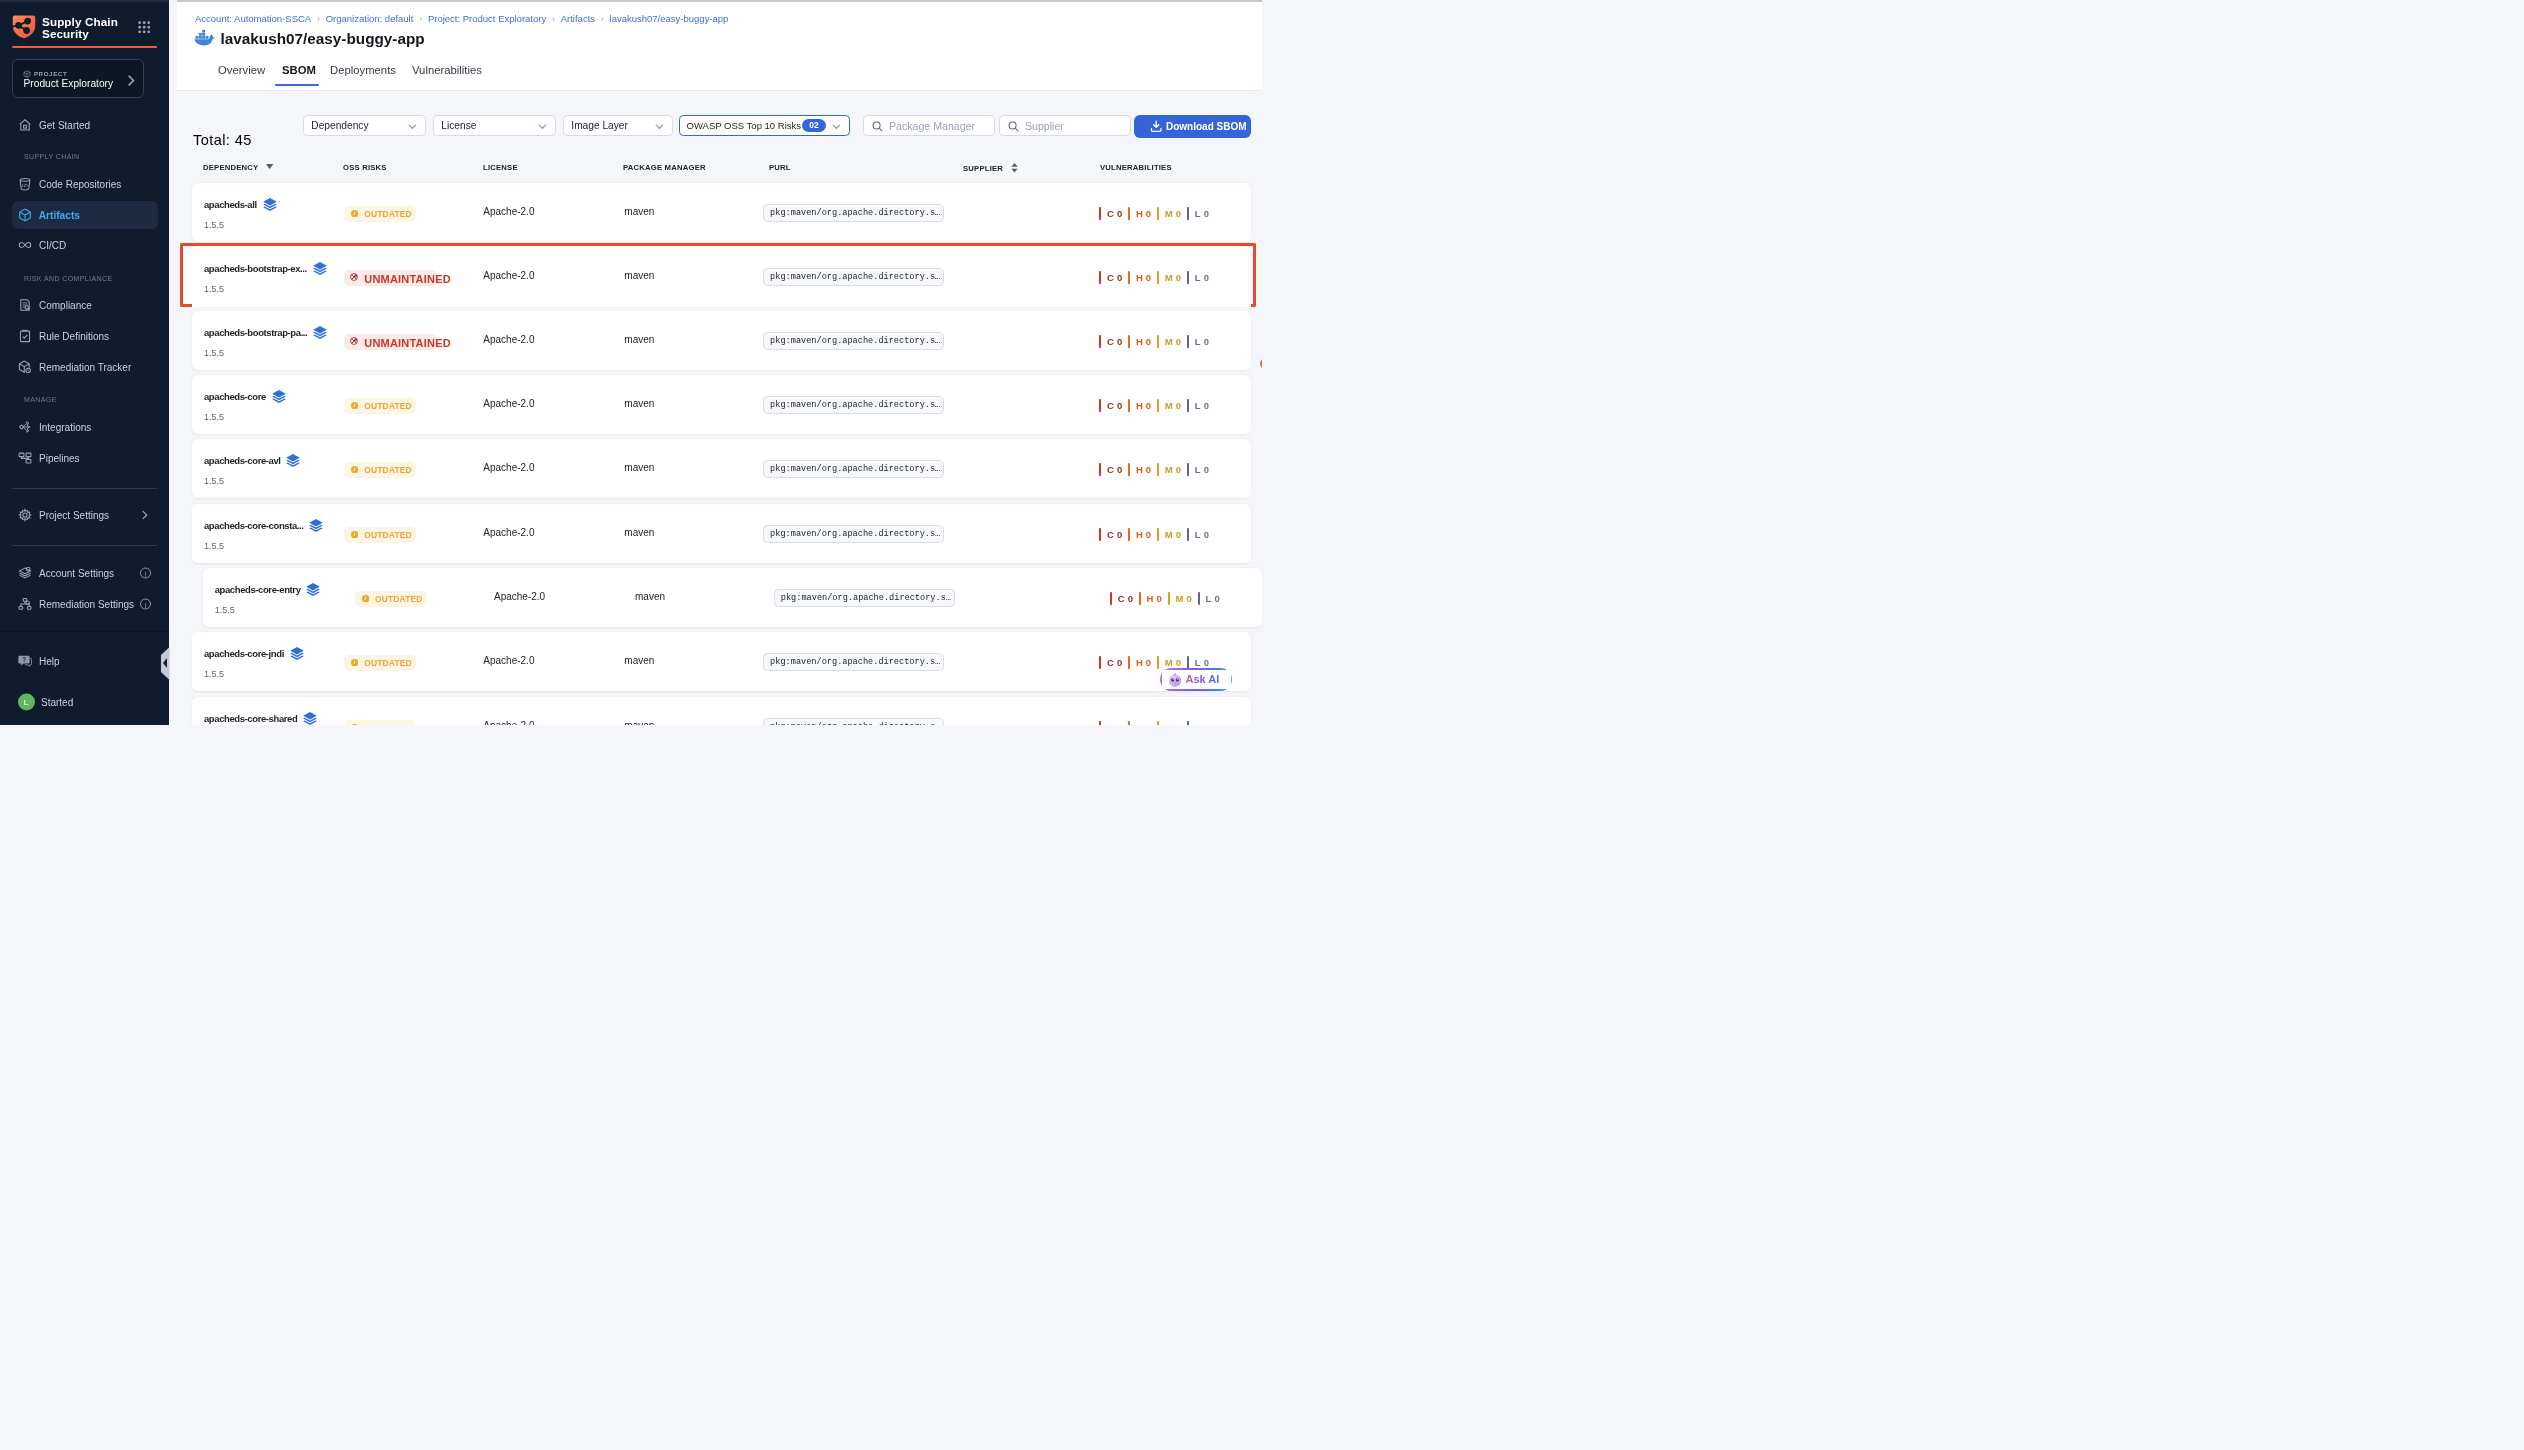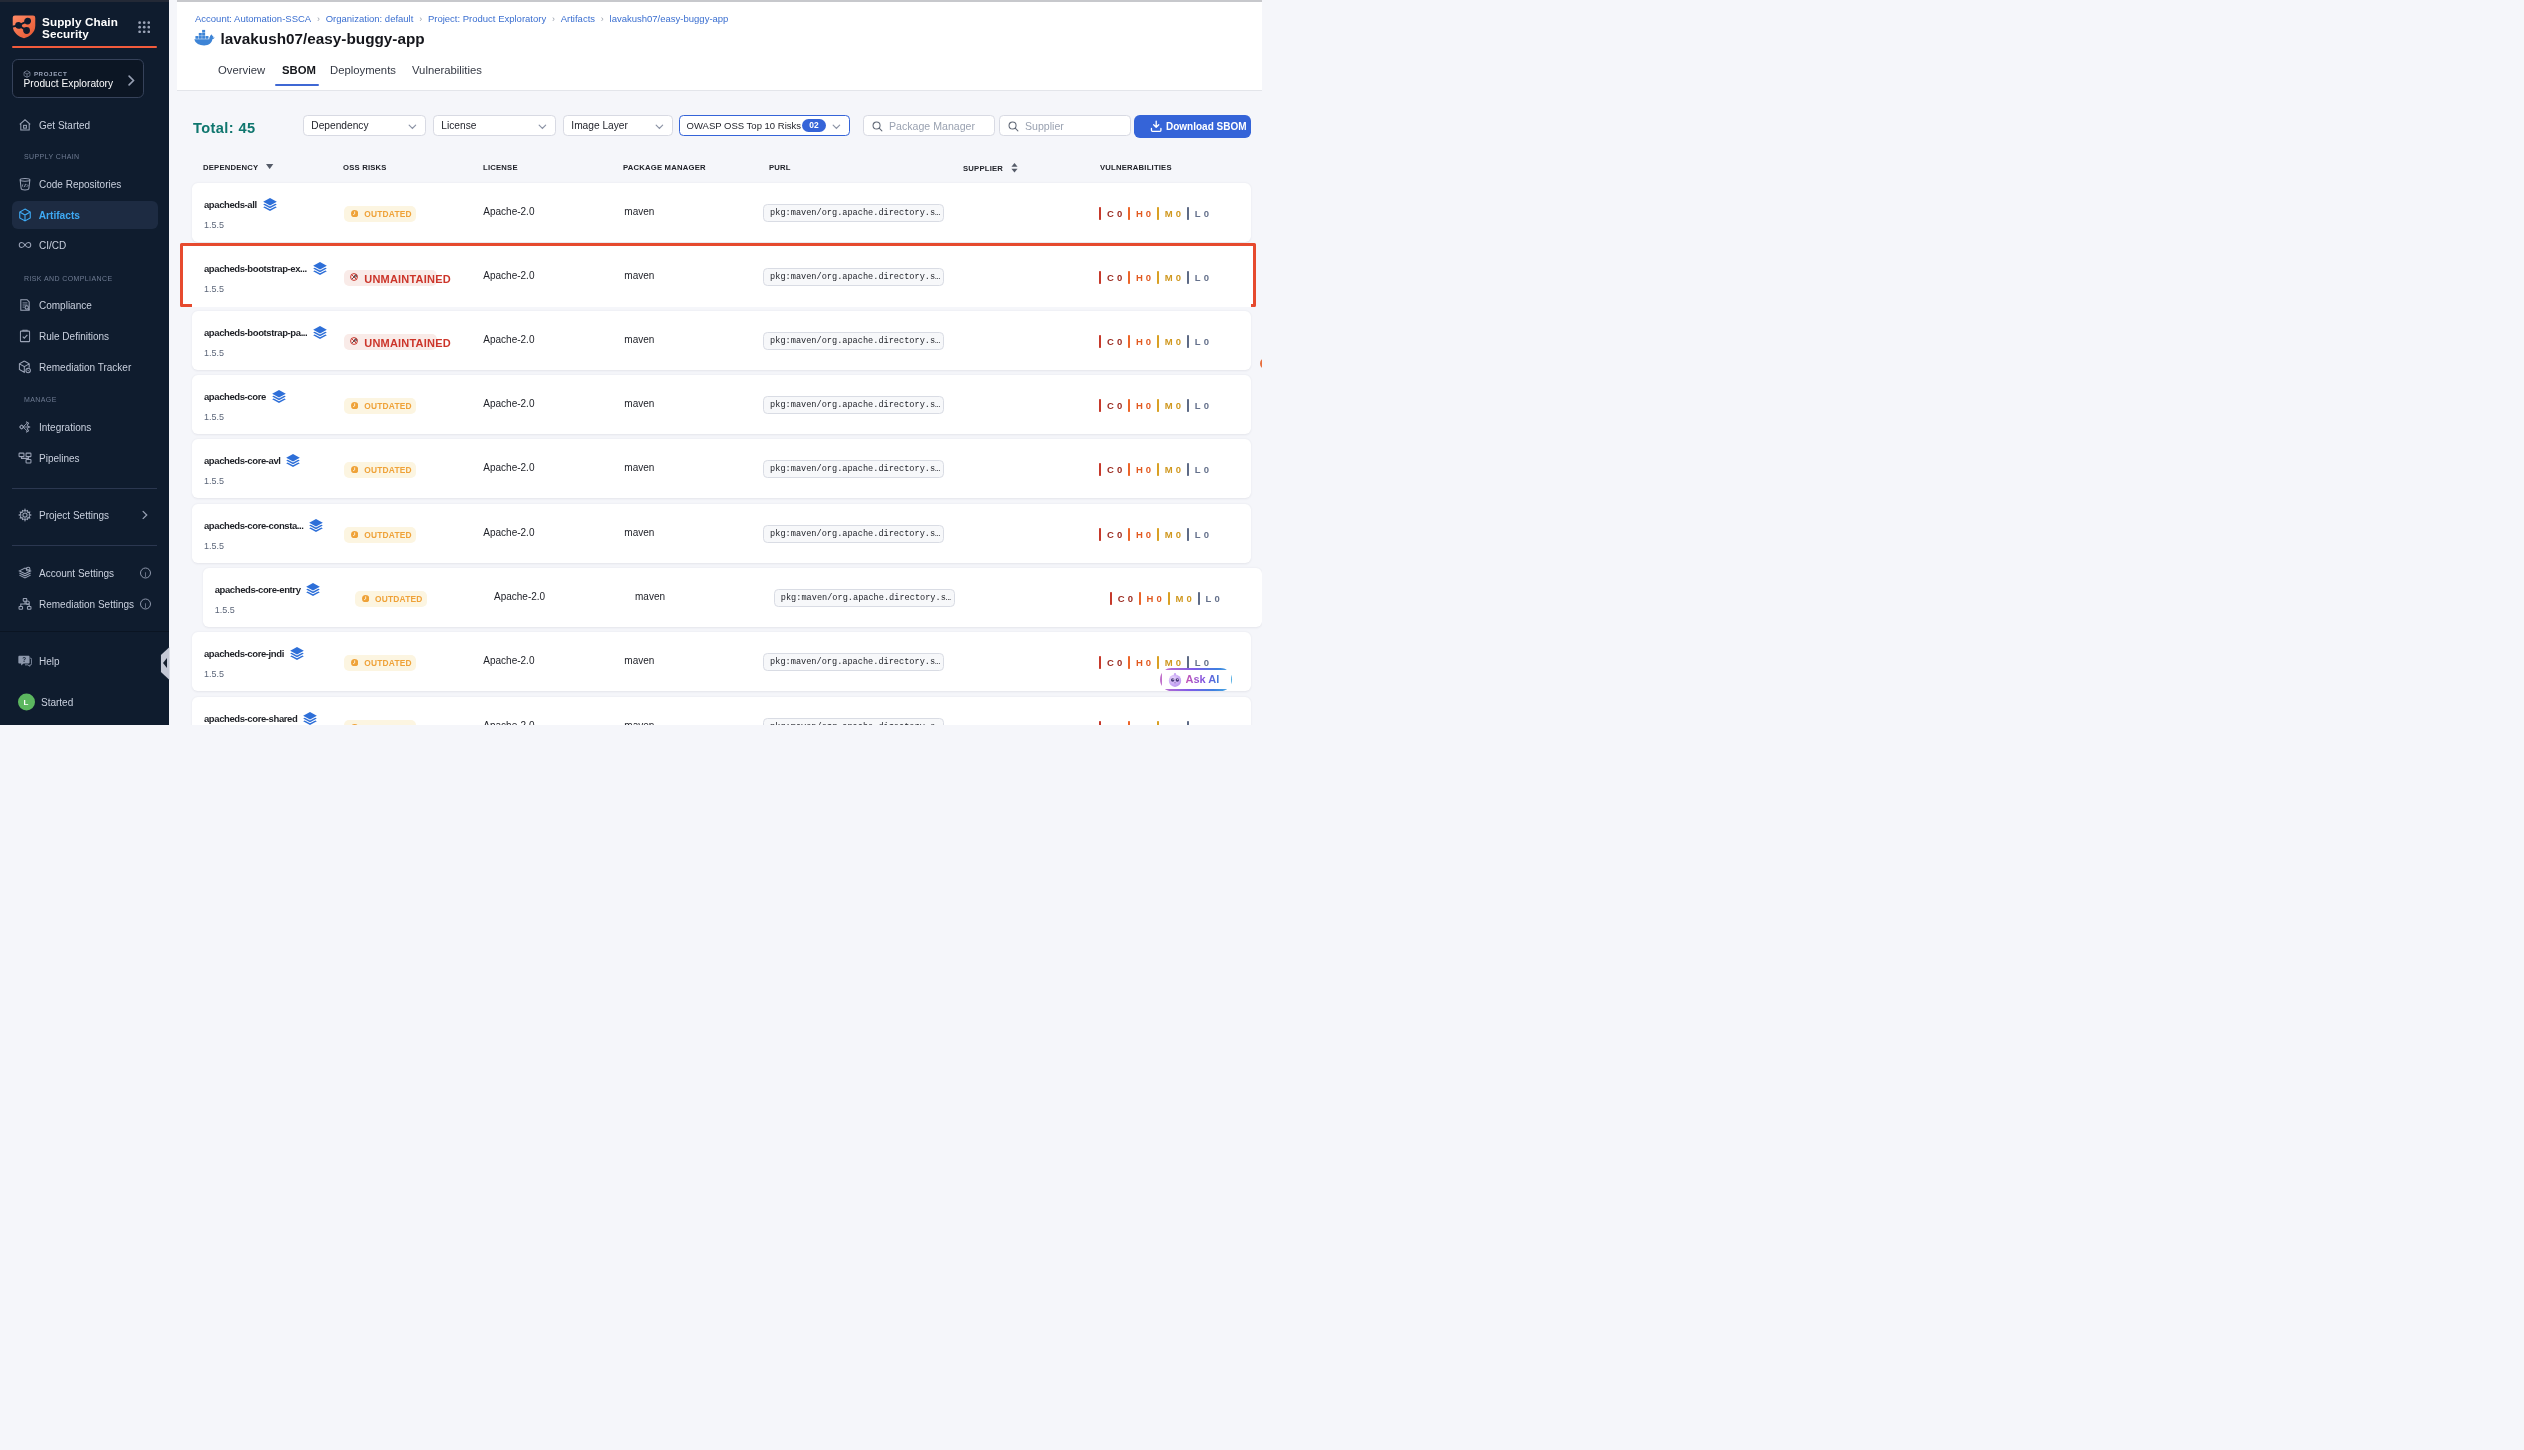--- a/index.html
+++ b/index.html
@@ -40,21 +40,21 @@
   .crumbs { position:absolute; left:18px; top:11px; font-size:9.5px; color:#3b6fd0; }
   .crumbs .sep { color:#9aa1ad; padding:0 5.8px; font-size:8.8px; }
   .title-row { position:absolute; left:18px; top:26px; }
   .title { position:absolute; left:25.6px; top:2.2px; font-size:15.3px; font-weight:bold; color:#15161c; white-space:nowrap; }
   .tabs { position:absolute; left:41px; top:55px; }
   .tab { position:absolute; top:7.3px; font-size:11.3px; color:#343944; white-space:nowrap; }
   .tab.active { font-weight:bold; color:#14161b; }
   .tab-underline { position:absolute; left:57px; top:27px; width:44px; height:2.2px; background:#3f68d4; border-radius:1.5px; }
 
   
-  .total { position:absolute; left:16px; top:120px; font-size:14.6px; font-weight:bold; letter-spacing:0.4px; color:#0f766e; }
+  .total { position:absolute; left:16px; top:132px; font-size:14.6px; font-weight:normal; letter-spacing:0.4px; color:#000000; }
   .dd { position:absolute; top:115px; height:21px; background:#fff; border:0.7px solid #d8dae3; border-radius:4.4px; font-size:10.2px; color:#23252d; }
   .dd .txt { position:absolute; left:7.3px; top:3.7px; white-space:nowrap; }
   .searchbox { position:absolute; top:115px; height:21px; background:#fff; border:0.7px solid #d8dae3; border-radius:4.4px; }
   .searchbox .ph { position:absolute; left:25px; top:3.7px; font-size:10.6px; color:#9aa2b1; white-space:nowrap; }
   .dl-btn { position:absolute; left:957px; top:115px; width:117px; height:22.6px; background:#3564d8; border-radius:5.8px; color:#fff; font-size:11px; font-weight:bold; }
   .dl-btn .t { position:absolute; left:32px; top:5.5px; white-space:nowrap; font-size:10px; }
 
   
   .thead { position:absolute; top:163px; font-size:7.7px; font-weight:bold; color:#22242b; letter-spacing:0.2px; white-space:nowrap; }
   .row { position:absolute; left:15.3px; width:1059px; height:59px; background:#fff; border-radius:5.8px; box-shadow:0 0.7px 2.2px rgba(35,40,60,0.08); }

